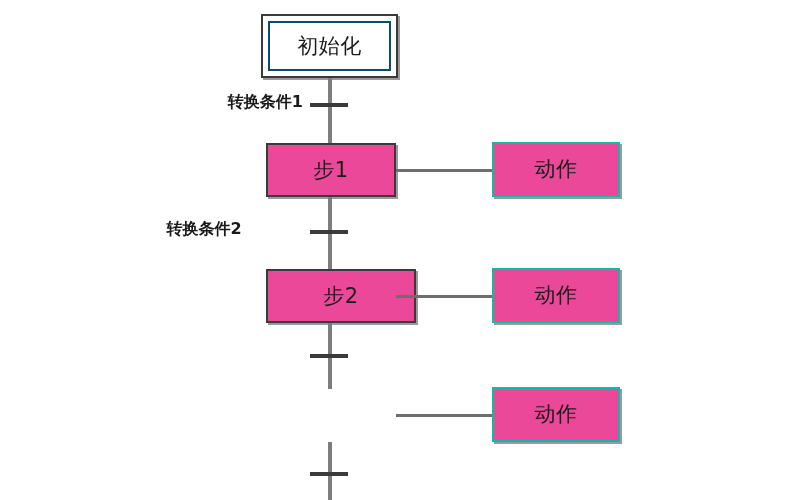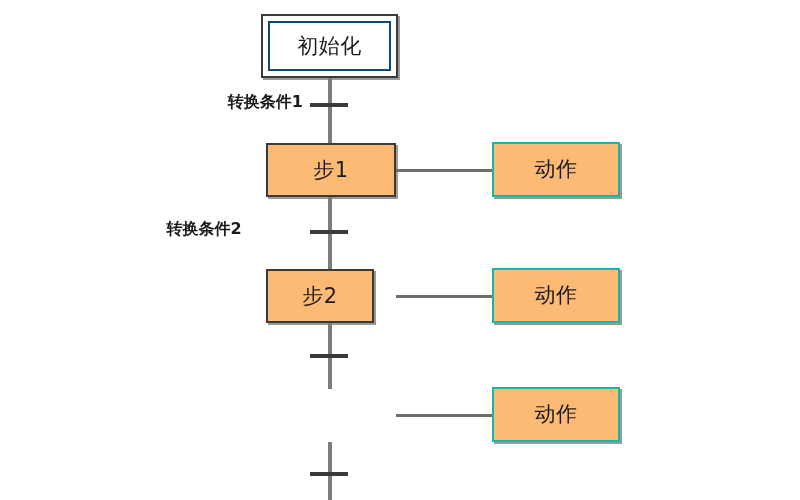--- a/index.html
+++ b/index.html
@@ -26,21 +26,21 @@
     left: 0;
     top: 0;
     width: 800px;
     height: 500px;
   }
 
   
   .box {
     position: absolute;
     box-sizing: border-box;
-    background: #fdba74;
+    background: #ec4899;
     display: flex;
     align-items: center;
     justify-content: center;
   }
   .step-box {
     border: 2px solid #3a3a3a;
     box-shadow: 2px 2px 0 0 #9a9a9a;
   }
   .init-outer {
     border: 2px solid #3a3a3a;
@@ -120,21 +120,21 @@
     <div class="hline" style="left:396px; top:169px; width:96px;"></div>
     <div class="box action-box" style="left:492px; top:142px; width:128px; height:55px;">
       <span class="box-label">动作</span>
     </div>
 
     <div class="vline" style="left:328px; top:197px; height:73px;"></div>
 
     <div class="trans-mark" style="left:310px; top:230px; width:38px;"></div>
     <div class="trans-label" style="left:105px; top:221px; width:198px;text-align:center;">转换条件2</div>
 
-    <div class="box step-box" style="left:266px; top:269px; width:108px; height:54px;">
+    <div class="box step-box" style="left:266px; top:269px; width:150px; height:54px;">
       <span class="box-label">步2</span>
     </div>
     <div class="hline" style="left:396px; top:295px; width:96px;"></div>
     <div class="box action-box" style="left:492px; top:268px; width:128px; height:55px;">
       <span class="box-label">动作</span>
     </div>
 
     <div class="vline" style="left:328px; top:323px; height:66px;"></div>
 
     <div class="trans-mark" style="left:310px; top:354px; width:38px;"></div>

